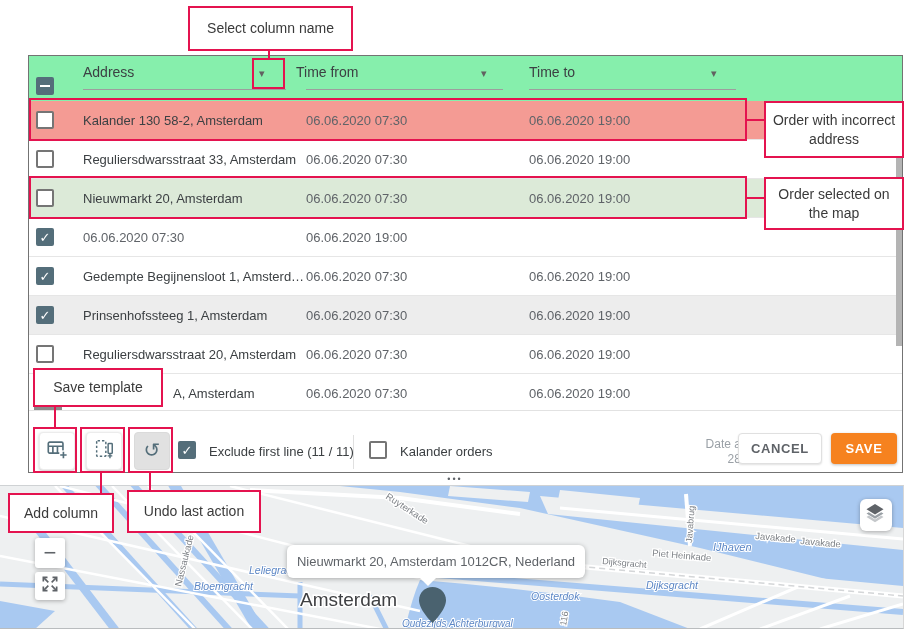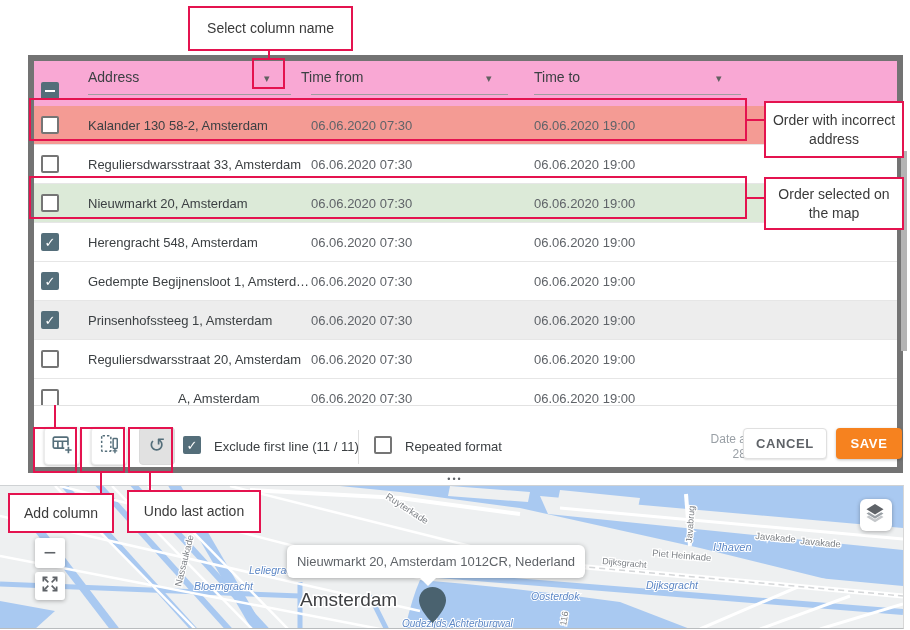--- a/index.html
+++ b/index.html
@@ -1,20 +1,20 @@
 <!DOCTYPE html>
 <html><head>
 <meta charset="utf-8">
 <style>
   html,body{margin:0;padding:0;background:#fff;}
   #stage{position:relative;width:910px;height:630px;background:#fff;overflow:hidden;
          font-family:"Liberation Sans","DejaVu Sans",sans-serif;-webkit-font-smoothing:antialiased;}
   
-  .panel{position:absolute;left:28px;top:55px;width:875px;height:418px;background:#f9a8d4;
-         border:6px solid #737373;box-sizing:border-box;}
+  .panel{position:absolute;left:28px;top:55px;width:875px;height:418px;background:#86efac;
+         border:1px solid #737373;box-sizing:border-box;}
   .thead{position:absolute;left:0;top:0;width:100%;height:44px;}
   .col-label{position:absolute;top:8px;font-size:14px;color:#3c4043;}
   .col-underline{position:absolute;top:33px;height:1px;background:#9e9e9e;}
   .dd{position:absolute;top:11px;font-size:11px;color:#616161;}
   .tbody{position:absolute;left:0;top:45px;width:100%;}
   .row{display:flex;align-items:center;height:39px;box-sizing:border-box;border-bottom:1px solid #e6e6e6;background:#fff;}
   .row.error{background:#f49b94;}
   .row.selected{background:#dcead8;}
   .row.zebra{background:#ededed;}
   .c-check{width:54px;flex:0 0 54px;display:flex;}
@@ -118,21 +118,20 @@
     </div>
     <div class="c-addr">Nieuwmarkt 20, Amsterdam</div>
     <div class="c-from">06.06.2020 07:30</div>
     <div class="c-to">06.06.2020 19:00</div>
   </div>
 
   <div class="row">
     <div class="c-check">
       <span class="cb checked"></span>
     </div>
-    <div class="c-addr">Herengracht 548, Amsterdam</div>
     <div class="c-from">06.06.2020 07:30</div>
     <div class="c-to">06.06.2020 19:00</div>
   </div>
 
   <div class="row">
     <div class="c-check">
       <span class="cb checked"></span>
     </div>
     <div class="c-addr">Gedempte Begijnensloot 1, Amsterd…</div>
     <div class="c-from">06.06.2020 07:30</div>
@@ -197,21 +196,21 @@
       <div class="icon-btn pressed" style="left:105px;">
         <span class="undo-glyph">↺</span>
       </div>
 
       <span class="cb checked" style="position:absolute;left:149px;top:30px;" id="exclude-cb"></span>
       <span class="f-label" style="left:180px;top:33px;">Exclude first line (11 / 11)</span>
 
       <div class="f-divider"></div>
 
       <span class="cb" style="position:absolute;left:340px;top:30px;" id="repeated-cb"></span>
-      <span class="f-label" style="left:371px;top:33px;">Repeated format</span>
+      <span class="f-label" style="left:371px;top:33px;">Kalander orders</span>
 
       <div class="f-date">
         <span>Date and time format:</span><br>
         <span>28.12.2020 16:07</span>
       </div>
 
       <div class="btn btn-cancel">CANCEL</div>
       <div class="btn btn-save">SAVE</div>
     </div>
   </div>
@@ -333,16 +332,17 @@
   <div class="conn" style="left:268px;top:41px;width:2px;height:17px;"></div>
   <div class="conn" style="left:747px;top:119px;width:18px;height:2px;"></div>
   <div class="conn" style="left:747px;top:197px;width:18px;height:2px;"></div>
   <div class="conn" style="left:54px;top:405px;width:2px;height:22px;"></div>
   <div class="conn" style="left:100px;top:473px;width:2px;height:20px;"></div>
   <div class="conn" style="left:149px;top:473px;width:2px;height:17px;"></div>
 
   <div class="ann" style="left:188px;top:6px;width:165px;height:45px;">Select column name</div>
   <div class="ann" style="left:764px;top:101px;width:140px;height:57px;padding:0 4px;">Order with incorrect address</div>
   <div class="ann" style="left:764px;top:177px;width:140px;height:53px;padding:10px 12px;">Order selected on the map</div>
+  <div class="ann" style="left:33px;top:368px;width:130px;height:39px;">Save template</div>
   <div class="ann" style="left:8px;top:493px;width:106px;height:40px;">Add column</div>
   <div class="ann" style="left:127px;top:490px;width:134px;height:43px;">Undo last action</div>
 
 </div>
 
 </body></html>

